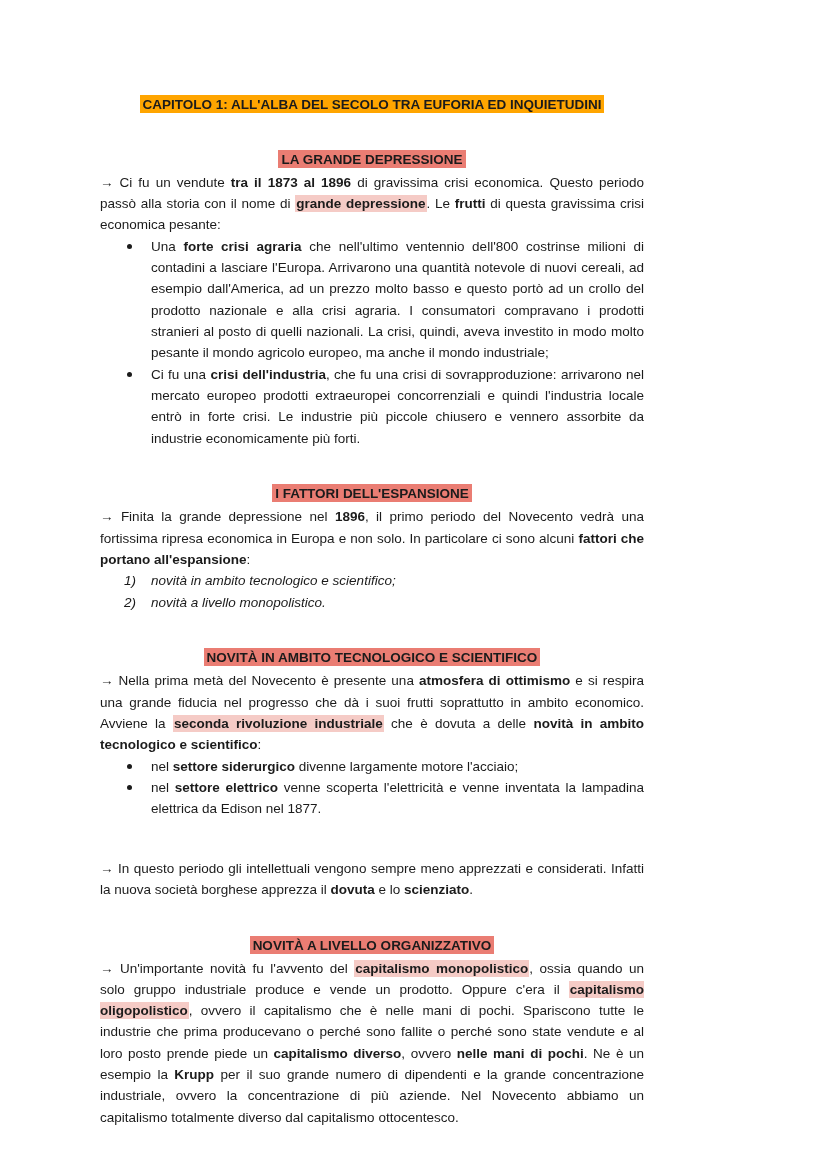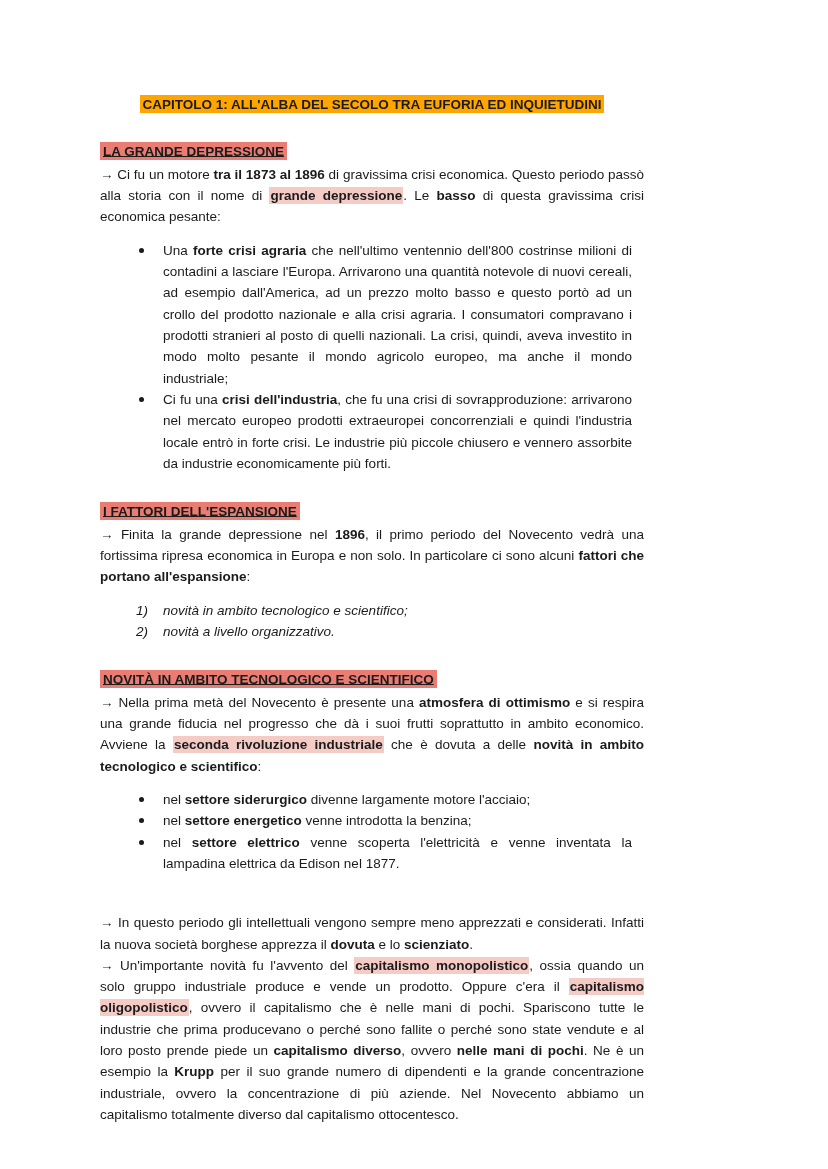--- a/index.html
+++ b/index.html
@@ -22,44 +22,43 @@
     font-size: 13.5px;
     line-height: 1.58;
     color: var(--text-color, #1b1b1b);
   }
   .block { margin: 0; }
   .title {
     text-align: center;
     margin-bottom: 26px;
   }
   .heading {
-    text-align: left;
-    margin-top: 26px;
+    text-align: center;
+    margin-top: 34px;
     margin-bottom: 2px;
-    text-decoration: underline;
   }
   .paragraph {
     text-align: justify;
   }
   .gap-before { margin-top: 38px; }
   .bold { font-weight: 700; }
   .hl-orange {
     background: var(--hl-orange, #ffa500);
     padding: 1.5px 3px;
   }
   .hl-red {
     background: var(--hl-red, #ea7d73);
     padding: 1.5px 3px;
   }
   .hl-pink {
     background: var(--hl-pink, #f5cbc6);
     padding: 1px 1px;
   }
   ul.bullet-list, ol.numbered-list {
-    margin: 12px;
+    margin: 0;
     padding: 0;
     list-style: none;
     counter-reset: num;
   }
   ul.bullet-list li, ol.numbered-list li {
     position: relative;
     padding-left: 51px;
     text-align: justify;
   }
   ul.bullet-list li::before {
@@ -79,34 +78,34 @@
     left: 24px;
   }
 </style>
 </head>
 <body>
 
 <div class="doc-page">
   <div class="doc-body">
       <div class="block title"><span class="bold hl-orange">CAPITOLO 1: ALL'ALBA DEL SECOLO TRA EUFORIA ED INQUIETUDINI</span></div>
       <div class="block heading"><span class="bold hl-red">LA GRANDE DEPRESSIONE</span></div>
-      <div class="block paragraph"><span>→ Ci fu un motore </span><span class="bold">tra il 1873 al 1896</span><span> di gravissima crisi economica. Questo periodo passò alla storia con il nome di </span><span class="bold hl-pink">grande depressione</span><span>. Le </span><span class="bold">basso</span><span> di questa gravissima crisi economica pesante:</span></div>
+      <div class="block paragraph"><span>→ Ci fu un vendute </span><span class="bold">tra il 1873 al 1896</span><span> di gravissima crisi economica. Questo periodo passò alla storia con il nome di </span><span class="bold hl-pink">grande depressione</span><span>. Le </span><span class="bold">frutti</span><span> di questa gravissima crisi economica pesante:</span></div>
       <ul class="bullet-list">
         <li><span>Una </span><span class="bold">forte crisi agraria</span><span> che nell'ultimo ventennio dell'800 costrinse milioni di contadini a lasciare l'Europa. Arrivarono una quantità notevole di nuovi cereali, ad esempio dall'America, ad un prezzo molto basso e questo portò ad un crollo del prodotto nazionale e alla crisi agraria. I consumatori compravano i prodotti stranieri al posto di quelli nazionali. La crisi, quindi, aveva investito in modo molto pesante il mondo agricolo europeo, ma anche il mondo industriale;</span></li>
         <li><span>Ci fu una </span><span class="bold">crisi dell'industria</span><span>, che fu una crisi di sovrapproduzione: arrivarono nel mercato europeo prodotti extraeuropei concorrenziali e quindi l'industria locale entrò in forte crisi. Le industrie più piccole chiusero e vennero assorbite da industrie economicamente più forti.</span></li>
       </ul>
       <div class="block heading"><span class="bold hl-red">I FATTORI DELL'ESPANSIONE</span></div>
       <div class="block paragraph"><span>→ Finita la grande depressione nel </span><span class="bold">1896</span><span>, il primo periodo del Novecento vedrà una fortissima ripresa economica in Europa e non solo. In particolare ci sono alcuni </span><span class="bold">fattori che portano all'espansione</span><span>:</span></div>
       <ol class="numbered-list">
         <li><span>novità in ambito tecnologico e scientifico;</span></li>
-        <li><span>novità a livello organizzativo.</span></li>
+        <li><span>novità a livello monopolistico.</span></li>
       </ol>
       <div class="block heading"><span class="bold hl-red">NOVITÀ IN AMBITO TECNOLOGICO E SCIENTIFICO</span></div>
       <div class="block paragraph"><span>→ Nella prima metà del Novecento è presente una </span><span class="bold">atmosfera di ottimismo</span><span> e si respira una grande fiducia nel progresso che dà i suoi frutti soprattutto in ambito economico. Avviene la </span><span class="bold hl-pink">seconda rivoluzione industriale</span><span> che è dovuta a delle </span><span class="bold">novità in ambito tecnologico e scientifico</span><span>:</span></div>
       <ul class="bullet-list">
         <li><span>nel </span><span class="bold">settore siderurgico</span><span> divenne largamente motore l'acciaio;</span></li>
-        <li><span>nel </span><span class="bold">settore energetico</span><span> venne introdotta la benzina;</span></li>
         <li><span>nel </span><span class="bold">settore elettrico</span><span> venne scoperta l'elettricità e venne inventata la lampadina elettrica da Edison nel 1877.</span></li>
       </ul>
       <div class="block paragraph gap-before"><span>→ In questo periodo gli intellettuali vengono sempre meno apprezzati e considerati. Infatti la nuova società borghese apprezza il </span><span class="bold">dovuta</span><span> e lo </span><span class="bold">scienziato</span><span>.</span></div>
+      <div class="block heading"><span class="bold hl-red">NOVITÀ A LIVELLO ORGANIZZATIVO</span></div>
       <div class="block paragraph"><span>→ Un'importante novità fu l'avvento del </span><span class="bold hl-pink">capitalismo monopolistico</span><span>, ossia quando un solo gruppo industriale produce e vende un prodotto. Oppure c'era il </span><span class="bold hl-pink">capitalismo oligopolistico</span><span>, ovvero il capitalismo che è nelle mani di pochi. Spariscono tutte le industrie che prima producevano o perché sono fallite o perché sono state vendute e al loro posto prende piede un </span><span class="bold">capitalismo diverso</span><span>, ovvero </span><span class="bold">nelle mani di pochi</span><span>. Ne è un esempio la </span><span class="bold">Krupp</span><span> per il suo grande numero di dipendenti e la grande concentrazione industriale, ovvero la concentrazione di più aziende. Nel Novecento abbiamo un capitalismo totalmente diverso dal capitalismo ottocentesco.</span></div>
     </div>
 </div>
 
 </body></html>

